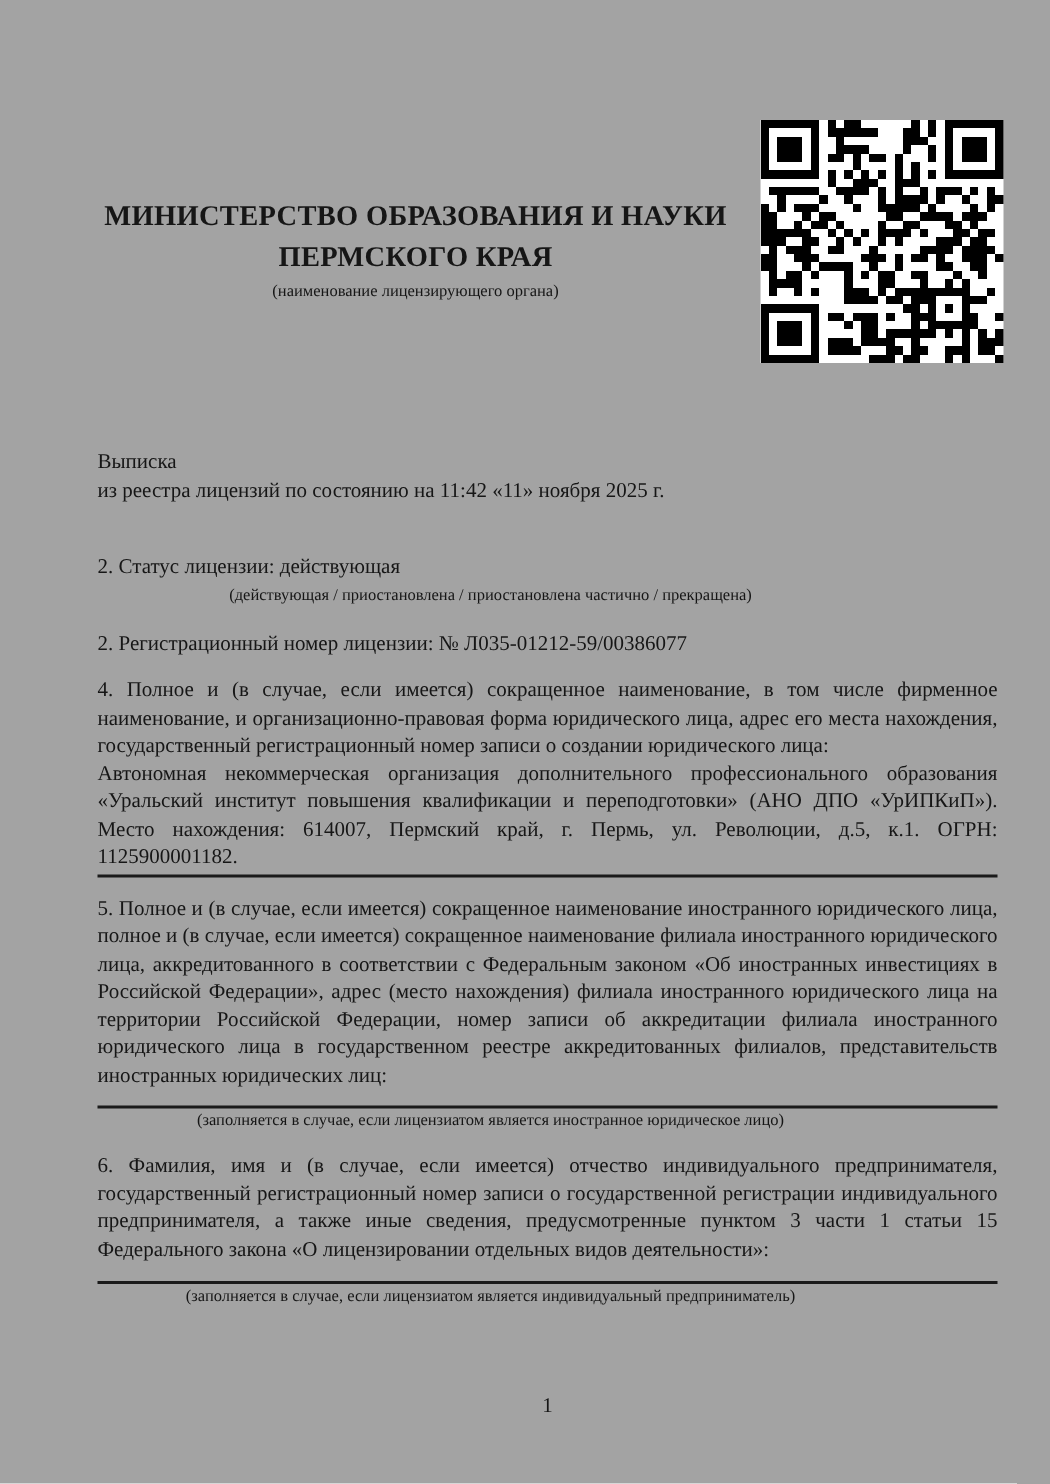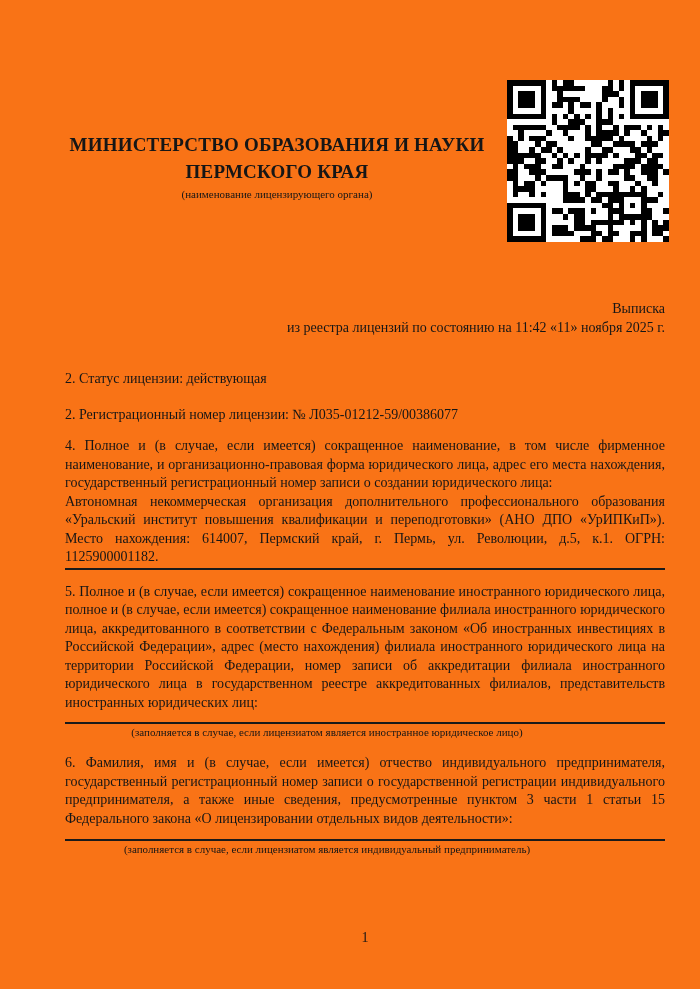--- a/index.html
+++ b/index.html
@@ -1,21 +1,21 @@
 <!DOCTYPE html>
 <html lang="ru"><head>
 <meta charset="utf-8">
 <style>
   * { margin: 0; padding: 0; box-sizing: border-box; }
   html, body { background: #ffffff; }
   .page {
     position: relative;
     width: 700px;
     height: 989px;
-    background: #f97316;
+    background: #a3a3a3;
     color: #161616;
     font-family: "Liberation Serif", "DejaVu Serif", serif;
     overflow: hidden;
     padding-left: 13px;
   }
   
   .header-block {
     position: absolute;
     left: 65px;
     top: 131px;
@@ -46,21 +46,21 @@
   
   .content {
     position: absolute;
     left: 65px;
     top: 0;
     width: 600px;
     height: 989px;
     font-size: 14px;
     line-height: 18.5px;
   }
-  .doc-title { margin-top: 300px; text-align: right; }
+  .doc-title { margin-top: 300px; text-align: left; }
   .just { text-align: justify; }
   .note {
     font-size: 11px;
     line-height: 14px;
     text-align: center;
     padding-right: 76px;
     margin-top: 1px;
   }
   .rule { border-top: 2px solid #1a1a1a; height: 0; }
   .m-item1 { margin-top: 33px; }
@@ -517,20 +517,21 @@
   </div>
 
   <main class="content">
 
     <div class="doc-title">
       <div>Выписка</div>
       <div>из реестра лицензий по состоянию на 11:42 «11» ноября 2025 г.</div>
     </div>
 
     <p class="m-item1">2. Статус лицензии: действующая</p>
+    <div class="note">(действующая / приостановлена / приостановлена частично / прекращена)</div>
 
     <p class="m-item2">2. Регистрационный номер лицензии: № Л035-01212-59/00386077</p>
 
 
     <p class="just m-item4">4. Полное и (в случае, если имеется) сокращенное наименование, в том числе фирменное наименование, и организационно-правовая форма юридического лица, адрес его места нахождения, государственный регистрационный номер записи о создании юридического лица:</p>
     <p class="just">Автономная некоммерческая организация дополнительного профессионального образования «Уральский институт повышения квалификации и переподготовки» (АНО ДПО «УрИПКиП»). Место нахождения: 614007, Пермский край, г. Пермь, ул. Революции, д.5, к.1. ОГРН: 1125900001182.</p>
     <div class="rule m-rule4"></div>
 
     <p class="just m-item5">5. Полное и (в случае, если имеется) сокращенное наименование иностранного юридического лица, полное и (в случае, если имеется) сокращенное наименование филиала иностранного юридического лица, аккредитованного в соответствии с Федеральным законом «Об иностранных инвестициях в Российской Федерации», адрес (место нахождения) филиала иностранного юридического лица на территории Российской Федерации, номер записи об аккредитации филиала иностранного юридического лица в государственном реестре аккредитованных филиалов, представительств иностранных юридических лиц:</p>
     <div class="rule m-rule5"></div>

